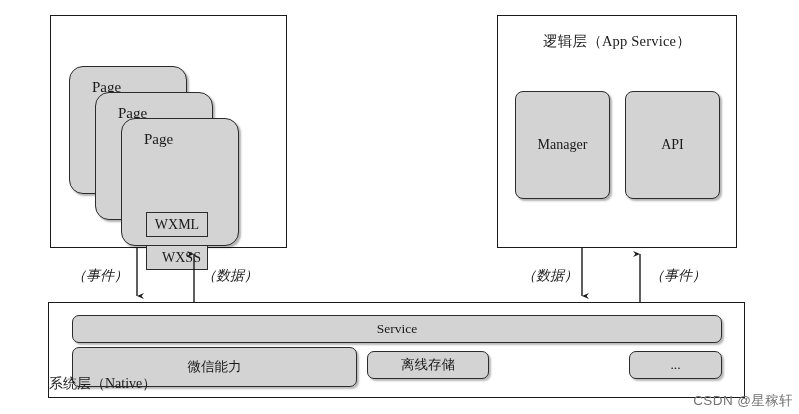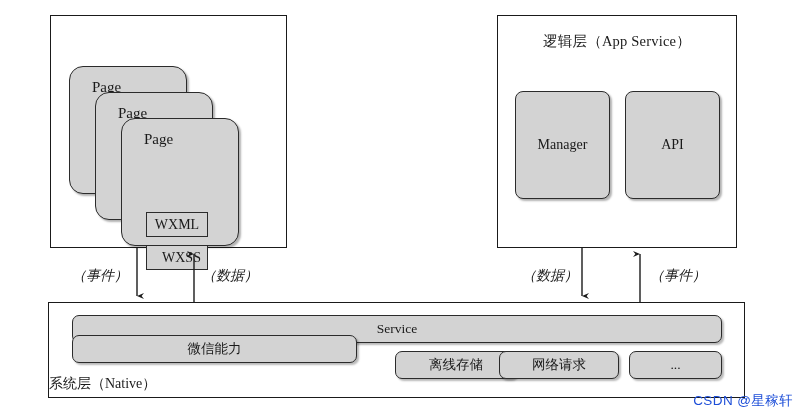--- a/index.html
+++ b/index.html
@@ -109,22 +109,22 @@
     border: 1.5px solid #2b2b2b;
     border-radius: 7px;
     box-sizing: border-box;
     display: flex;
     align-items: center;
     justify-content: center;
     font-size: 13.5px;
     box-shadow: 2px 2px 2px rgba(0,0,0,0.28);
   }
   #jsbridge-box  { left: 23px;  top: 12px; width: 650px; height: 28px; }
-  #wx-ability-box{ left: 23px;  top: 32px; width: 285px; height: 28px; }
-  #offline-box   { left: 318px; top: 48px; width: 122px; height: 28px; margin-left: 28px; }
+  #wx-ability-box{ left: 23px;  top: 44px; width: 285px; height: 40px; }
+  #offline-box   { left: 318px; top: 48px; width: 122px; height: 28px; }
   #network-box   { left: 450px; top: 48px; width: 120px; height: 28px; }
   #ellipsis-box  { left: 580px; top: 48px; width: 93px;  height: 28px; }
 
   
   .arrow-svg {
     position: absolute;
     left: 0; top: 0;
     width: 799px;
     height: 414px;
     pointer-events: none;
@@ -139,21 +139,21 @@
   #label-view-data  { left: 202px; top: 267px; }
   #label-svc-data   { left: 522px; top: 267px; }
   #label-svc-event  { left: 650px; top: 267px; }
 
   
   #watermark {
     position: absolute;
     right: 6px;
     bottom: 4px;
     font-size: 13.5px;
-    color: #1d4ed8;
+    color: #737373;
     font-family: "Liberation Sans", sans-serif;
     letter-spacing: .4px;
     margin-top: 24px;
   }
 </style>
 </head>
 <body>
 
 <div id="canvas">
 
@@ -179,21 +179,20 @@
     <div class="panel-title">逻辑层（App Service）</div>
 
     <div class="service-card" id="manager-card">Manager</div>
     <div class="service-card" id="api-card">API</div>
   </div>
 
   <div class="panel" id="native-panel">
     <div class="native-box" id="jsbridge-box">Service</div>
     <div class="native-box" id="wx-ability-box">微信能力</div>
     <div class="native-box" id="offline-box">离线存储</div>
-    <div class="native-box" id="network-box">网络请求</div>
     <div class="native-box" id="ellipsis-box">...</div>
     <div class="native-title">系统层（Native）</div>
   </div>
 
   <svg class="arrow-svg" viewBox="0 0 799 414">
     <defs>
       <marker id="arrowhead-down" markerWidth="8" markerHeight="8" refX="4" refY="7" orient="auto" markerUnits="userSpaceOnUse">
         <path d="M1,0 L4,7 L7,0 L4,2.4 Z" fill="#1a1a1a"></path>
       </marker>
       <marker id="arrowhead-up" markerWidth="8" markerHeight="8" refX="4" refY="7" orient="auto" markerUnits="userSpaceOnUse">

